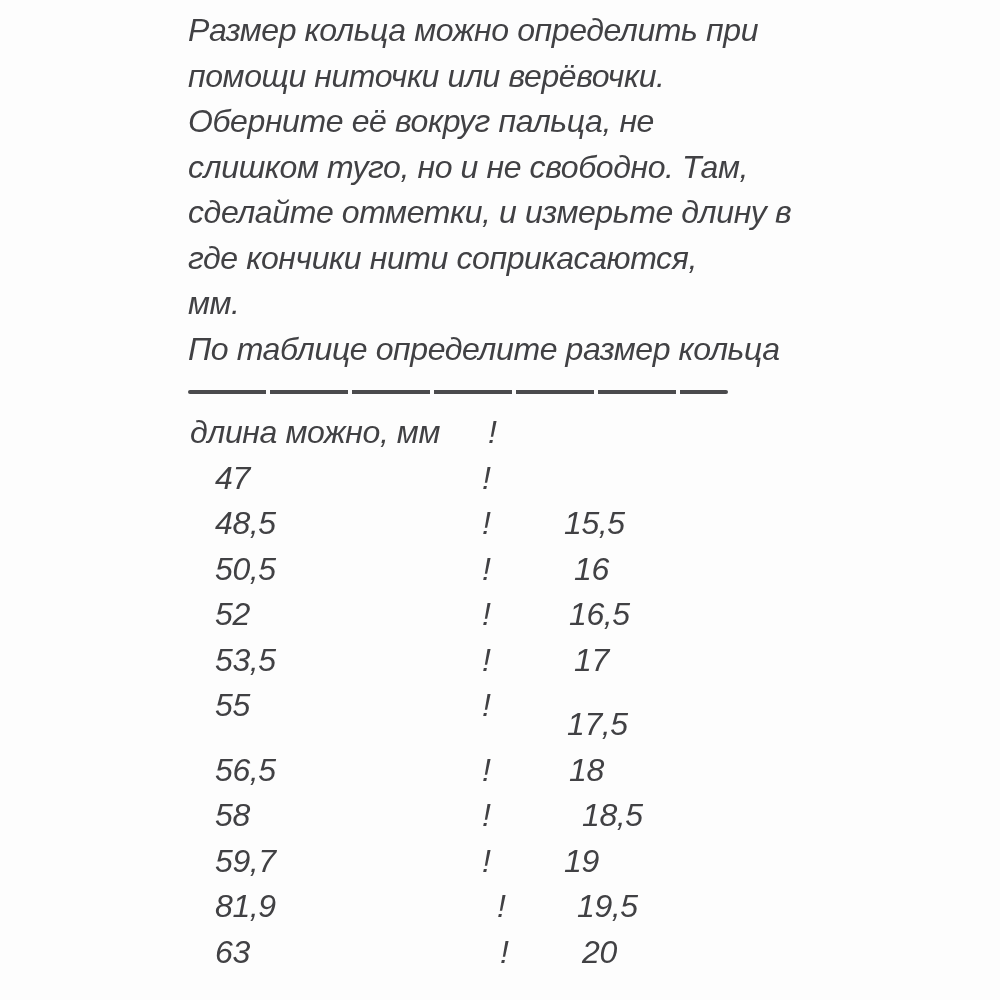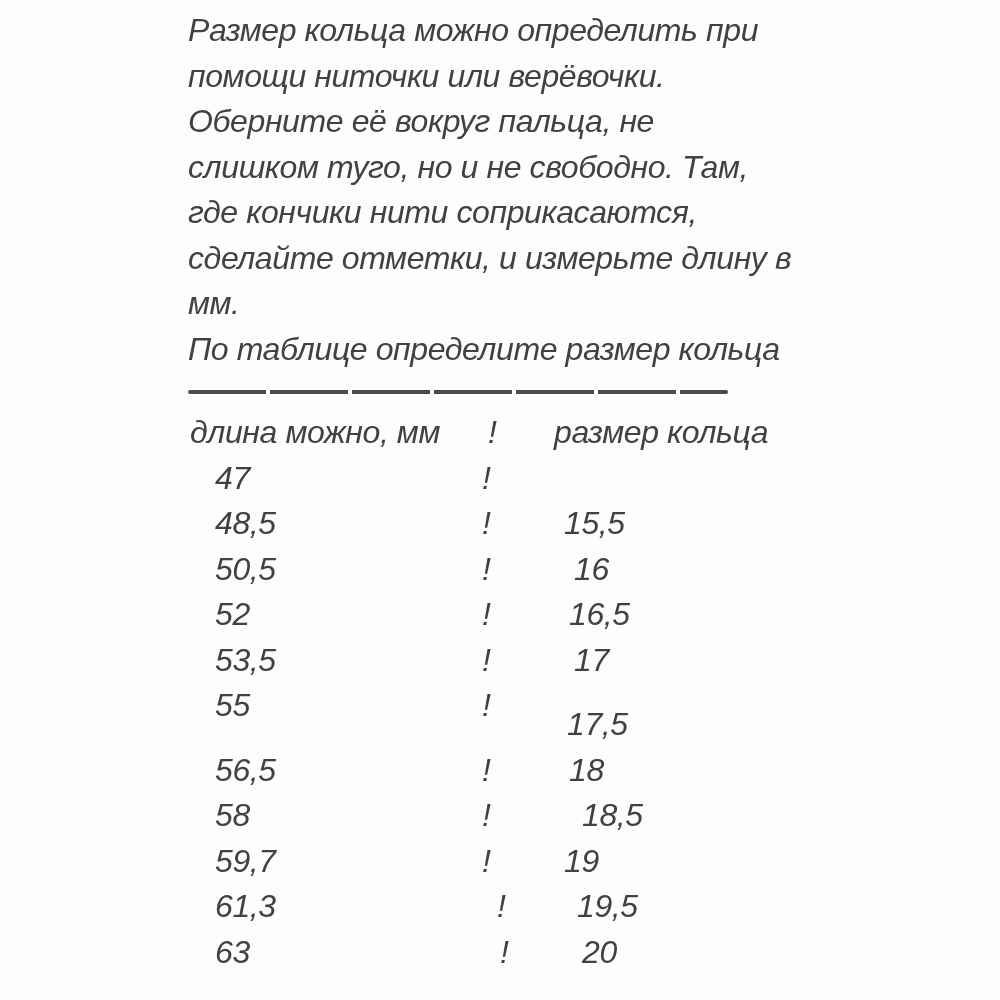--- a/index.html
+++ b/index.html
@@ -67,34 +67,33 @@
 </head>
 <body>
 
 <div class="content">
 
   <div class="para">
     <div class="line">Размер кольца можно определить при</div>
     <div class="line">помощи ниточки или верёвочки.</div>
     <div class="line">Оберните её вокруг пальца, не</div>
     <div class="line">слишком туго, но и не свободно. Там,</div>
+    <div class="line">сделайте отметки, и измерьте длину в</div>
     <div class="line">где кончики нити соприкасаются,</div>
-    <div class="line">сделайте отметки, и измерьте длину в</div>
     <div class="line">мм.</div>
     <div class="line">По таблице определите размер кольца</div>
   </div>
 
   <div class="divider top"></div>
 
   <div class="ring-table">
 
     <div class="trow header">
       <span class="c1">длина можно, мм</span>
       <span class="sep">!</span>
-      <span class="c2">размер кольца</span>
     </div>
 
     <div class="trow">
       <span class="c1">47</span>
       <span class="sep">!</span>
     </div>
     <div class="trow">
       <span class="c1">48,5</span>
       <span class="sep">!</span>
       <span class="c2">15,5</span>
@@ -128,21 +127,21 @@
       <span class="c1">58</span>
       <span class="sep">!</span>
       <span class="c2">18,5</span>
     </div>
     <div class="trow">
       <span class="c1">59,7</span>
       <span class="sep">!</span>
       <span class="c2">19</span>
     </div>
     <div class="trow">
-      <span class="c1">61,3</span>
+      <span class="c1">81,9</span>
       <span class="sep">!</span>
       <span class="c2">19,5</span>
     </div>
     <div class="trow">
       <span class="c1">63</span>
       <span class="sep">!</span>
       <span class="c2">20</span>
     </div>
 
   </div>

